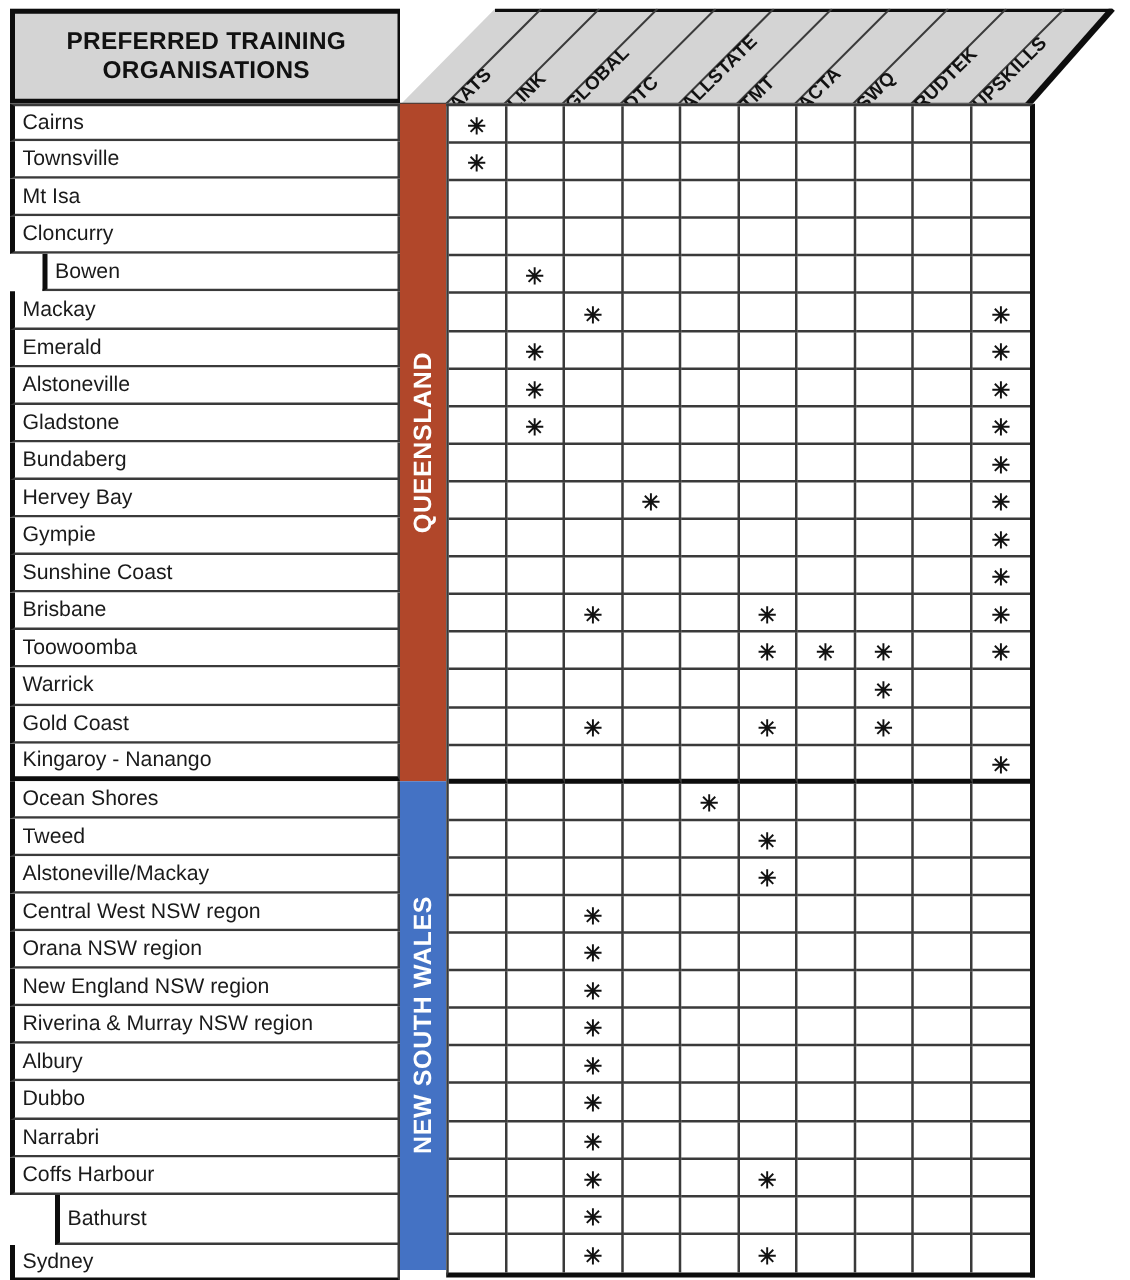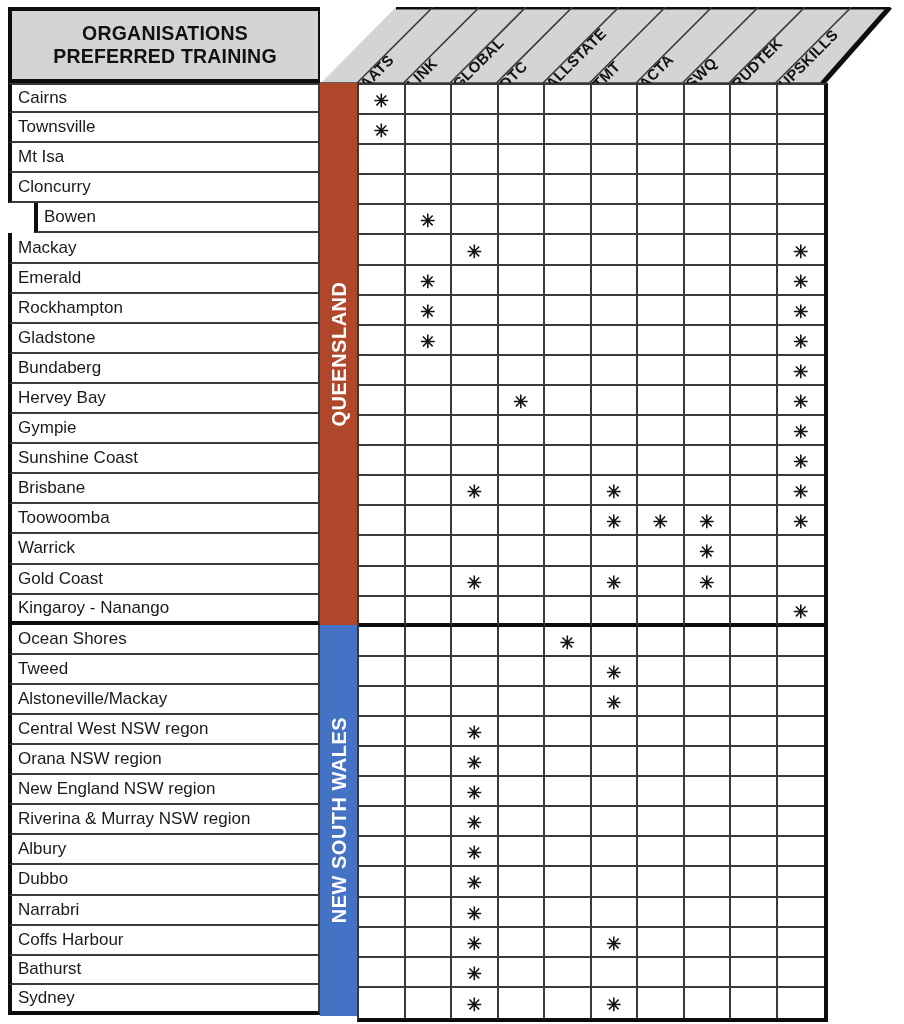--- a/index.html
+++ b/index.html
@@ -151,22 +151,22 @@
     top: 2px;
     font-size: 18px;
   }
 </style>
 </head>
 <body>
 
 <div id="table-wrap">
 
   <div id="title-box">
+    <div class="tline">PREFERRED TRAINING</div>
     <div class="tline">ORGANISATIONS</div>
-    <div class="tline">PREFERRED TRAINING</div>
   </div>
 
   <div id="header-strip">
     <svg class="hdr-shape" viewBox="0 0 572 77" preserveAspectRatio="none">
       <polygon points="0,77 76,0 570,0 502,77" fill="#d4d4d4" stroke="none"></polygon>
       <polyline points="76,0 570,0" stroke="#0d0d0d" stroke-width="5" fill="none"></polyline>
       <polyline points="570,0 502,77" stroke="#0d0d0d" stroke-width="5" fill="none"></polyline>
       <g id="hdr-dividers" stroke="#3a3a3a" stroke-width="1.6" fill="none">
           <line x1="37" y1="76" x2="113" y2="0"></line>
           <line x1="83.5" y1="76" x2="159.5" y2="0"></line>
@@ -205,21 +205,21 @@
     </div>
 
   <div id="row-labels">
       <div class="row-label first" style="height: 30.1px;">Cairns</div>
       <div class="row-label" style="height: 30.1px;">Townsville</div>
       <div class="row-label" style="height: 30.1px;">Mt Isa</div>
       <div class="row-label" style="height: 30.1px;">Cloncurry</div>
       <div class="row-label" style="height: 30.1px; margin-left: 26px;">Bowen</div>
       <div class="row-label" style="height: 30.1px;">Mackay</div>
       <div class="row-label" style="height: 30.1px;">Emerald</div>
-      <div class="row-label" style="height: 30.1px;">Rockhampton</div>
+      <div class="row-label" style="height: 30.1px;">Alstoneville</div>
       <div class="row-label" style="height: 30.1px;">Gladstone</div>
       <div class="row-label" style="height: 30.1px;">Bundaberg</div>
       <div class="row-label" style="height: 30.1px;">Hervey Bay</div>
       <div class="row-label" style="height: 30.1px;">Gympie</div>
       <div class="row-label" style="height: 30.1px;">Sunshine Coast</div>
       <div class="row-label" style="height: 30.1px;">Brisbane</div>
       <div class="row-label" style="height: 30.1px;">Toowoomba</div>
       <div class="row-label" style="height: 30.1px;">Warrick</div>
       <div class="row-label" style="height: 30.1px;">Gold Coast</div>
       <div class="row-label region-end" style="height: 30.1px;">Kingaroy - Nanango</div>
@@ -227,21 +227,21 @@
       <div class="row-label" style="height: 30.1px;">Tweed</div>
       <div class="row-label" style="height: 30.1px;">Alstoneville/Mackay</div>
       <div class="row-label" style="height: 30.1px;">Central West NSW regon</div>
       <div class="row-label" style="height: 30.1px;">Orana NSW region</div>
       <div class="row-label" style="height: 30.1px;">New England NSW region</div>
       <div class="row-label" style="height: 30.1px;">Riverina &amp; Murray NSW region</div>
       <div class="row-label" style="height: 30.1px;">Albury</div>
       <div class="row-label" style="height: 30.1px;">Dubbo</div>
       <div class="row-label" style="height: 30.1px;">Narrabri</div>
       <div class="row-label" style="height: 30.1px;">Coffs Harbour</div>
-      <div class="row-label" style="height: 29px;">Bathurst</div>
+      <div class="row-label" style="height: 40px; margin-left: 36px;">Bathurst</div>
       <div class="row-label region-end last" style="height: 30.1px;">Sydney</div>
     </div>
 
   <div id="matrix">
       <div class="mrow" style="height: 30.1px;">
         <div class="mcell" style="height: 30.1px;">
           <span class="star">✳</span>
         </div>
         <div class="mcell" style="height: 30.1px;"></div>
         <div class="mcell" style="height: 30.1px;"></div>

